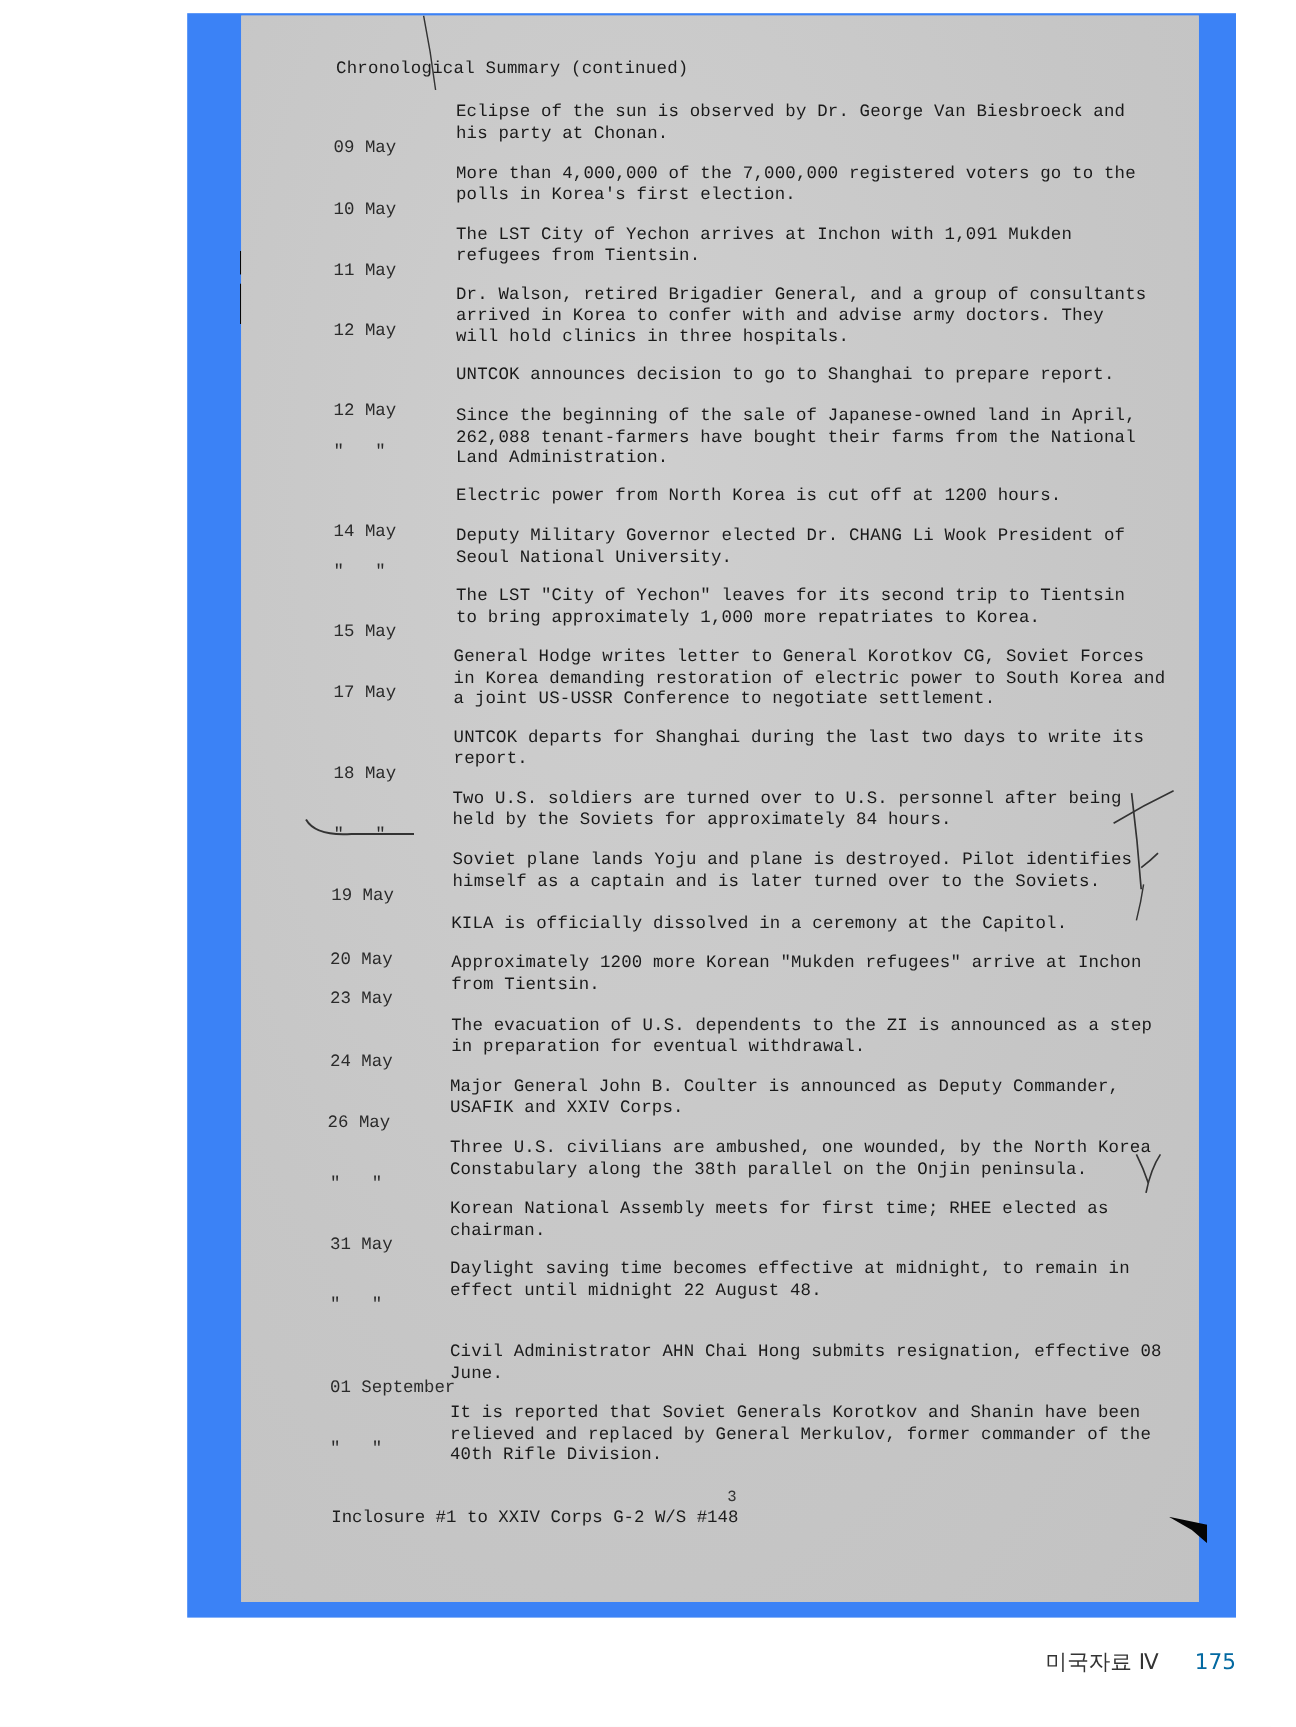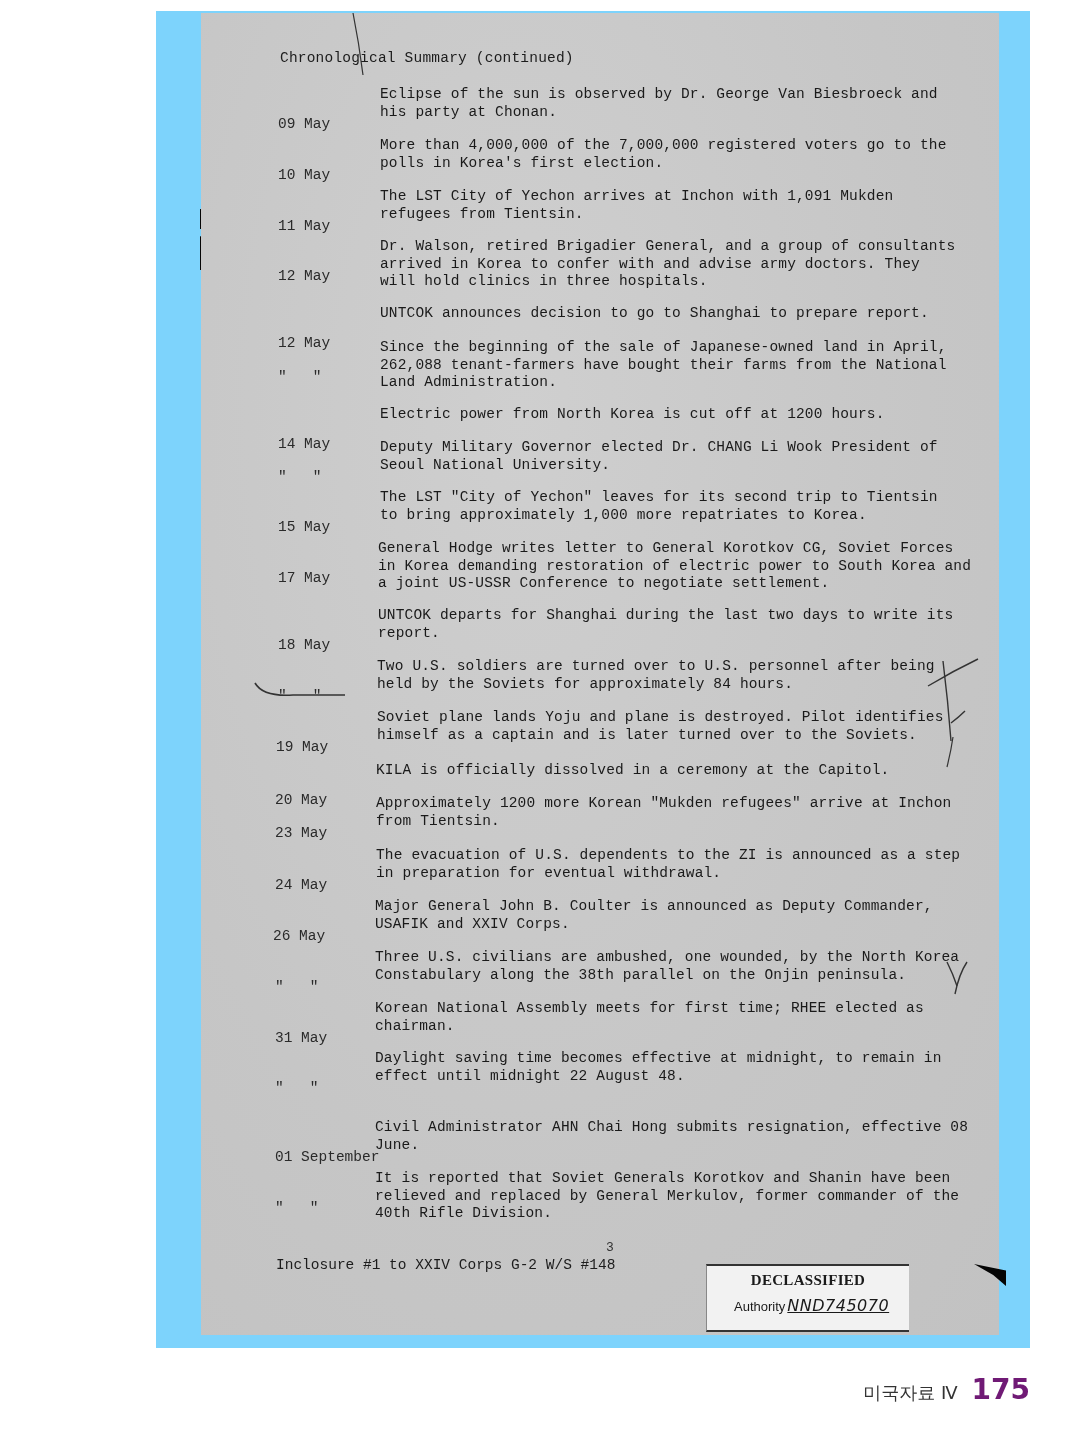--- a/index.html
+++ b/index.html
@@ -1,35 +1,35 @@
 <!DOCTYPE html>
 <html><head>
 <meta charset="utf-8">
 <style>
   html, body { margin:0; padding:0; background:#ffffff; }
   body { width:1080px; height:1439px; position:relative; overflow:hidden; font-family:"Liberation Mono", "DejaVu Sans Mono", monospace; }
-  .scan-frame { position:absolute; left:156px; top:11px; width:874px; height:1337px; background:#7dd3fc; }
+  .scan-frame { position:absolute; left:156px; top:11px; width:874px; height:1337px; background:#3b82f6; }
   .paper { position:absolute; left:45px; top:2px; width:798px; height:1322px; background:#c9c9c9;
            background-image: radial-gradient(ellipse at 40% 30%, #cfcfcf 0%, #c6c6c6 60%, #c2c2c2 100%); }
   .tear { position:absolute; background:#050505; }
   .heading { position:absolute; left:79px; top:37px; font-size:14.5px; color:#1c1c1c; letter-spacing:0.2px; }
   .entries { position:absolute; left:0; top:0; width:100%; }
   .entry { position:absolute; left:0; width:100%; }
   .date { position:absolute; left:77px; font-size:14.5px; color:#2a2a2a; white-space:pre;margin-top:30px; }
   .text { position:absolute; left:179px; width:580px; font-size:14.5px; line-height:17.5px; color:#1a1a1a; letter-spacing:0.15px; }
   .page-num { position:absolute; left:405px; top:1227px; font-size:13px; color:#333; }
   .footer-line { position:absolute; left:75px; top:1244px; font-size:14.5px; color:#1c1c1c;text-align:right; }
   .stamp { position:absolute; left:505px; top:1251px; width:202px; height:64px; background:#f2f2f2; border-top:2px solid #333; border-bottom:2px solid #333; border-left:1px solid #888; }
   .stamp-title { position:absolute; left:0; width:100%; top:6px; text-align:center; font-family:"Liberation Serif", "DejaVu Serif", serif; font-weight:bold; font-size:15px; color:#1a1a1a; letter-spacing:0.3px; }
   .stamp-auth { position:absolute; left:27px; top:30px; font-family:"Liberation Sans", sans-serif; font-size:13px; color:#1a1a1a; }
   .stamp-value { font-family:"DejaVu Sans", sans-serif; font-size:16px; text-decoration:underline; font-style:italic; letter-spacing:0.5px; margin-left:2px; }
   .margin-mark { position:absolute; pointer-events:none; }
-  .pub-footer { position:absolute; right:50px; top:1373px; font-family:"DejaVu Sans", sans-serif; color:#333; display:flex; align-items:baseline; gap:14px; }
+  .pub-footer { position:absolute; right:50px; top:1373px; font-family:"DejaVu Sans", sans-serif; color:#333; display:flex; align-items:baseline; gap:30px; }
   .pub-series { font-size:18px; color:#333; }
-  .pub-page { font-size:28px; font-weight:bold; color:#701a75; }
+  .pub-page { font-size:18px; font-weight:normal; color:#0369a1; }
 </style>
 </head>
 <body>
 
 <div class="scan-frame">
   <div class="tear" style="left:44px;top:198px;width:30px;height:20px;clip-path:polygon(0 0,60% 10%,100% 40%,70% 100%,0 100%);"></div>
   <div class="tear" style="left:44px;top:225px;width:28px;height:34px;clip-path:polygon(0 0,40% 20%,55% 60%,100% 100%,0 100%);"></div>
   <div class="paper">
     <div class="heading">Chronological Summary (continued)</div>
 
@@ -137,26 +137,20 @@
       <path d="M4 4 Q 10 16 14 28" stroke="#333" stroke-width="1.4" fill="none"></path>
       <path d="M24 4 Q 16 16 12 36" stroke="#333" stroke-width="1.4" fill="none"></path>
     </svg>
     <svg class="margin-mark" style="left:150px;top:0px" width="30" height="70">
       <path d="M2 0 Q 8 30 12 62" stroke="#333" stroke-width="1.2" fill="none"></path>
     </svg>
 
     <div class="page-num">3</div>
     <div class="footer-line">Inclosure #1 to XXIV Corps G-2 W/S #148</div>
 
-    <div class="stamp">
-      <div class="stamp-title">DECLASSIFIED</div>
-      <div class="stamp-auth">
-        <span>Authority</span><span class="stamp-value">NND745070</span>
-      </div>
-    </div>
   </div>
   <div class="tear" style="left:818px;top:1253px;width:32px;height:22px;clip-path:polygon(0 0,100% 30%,100% 100%,60% 50%);"></div>
 </div>
 
 <div class="pub-footer">
   <span class="pub-series">미국자료 Ⅳ</span>
   <span class="pub-page">175</span>
 </div>
 
 </body></html>

